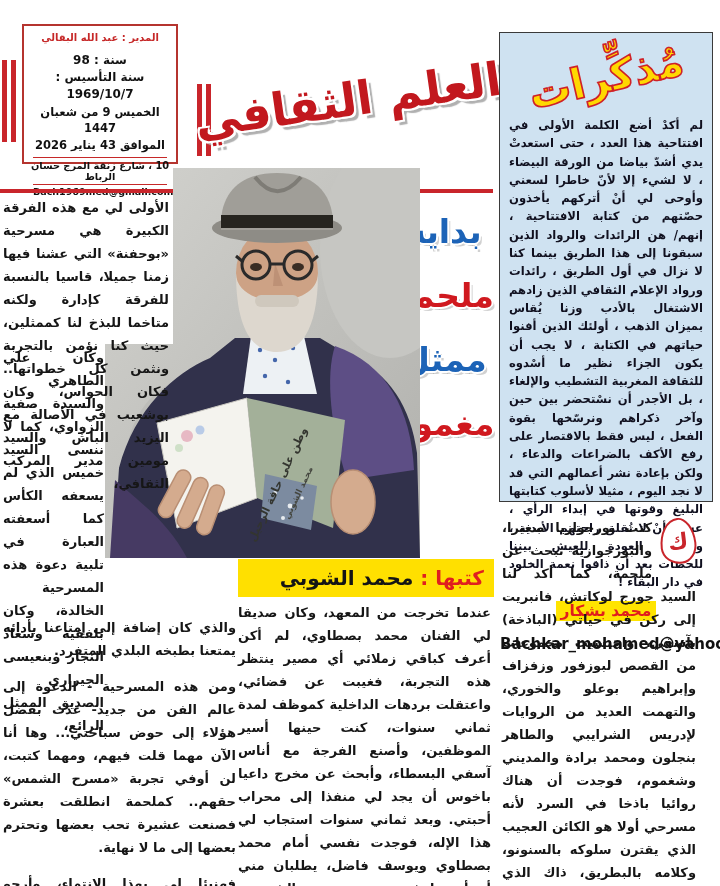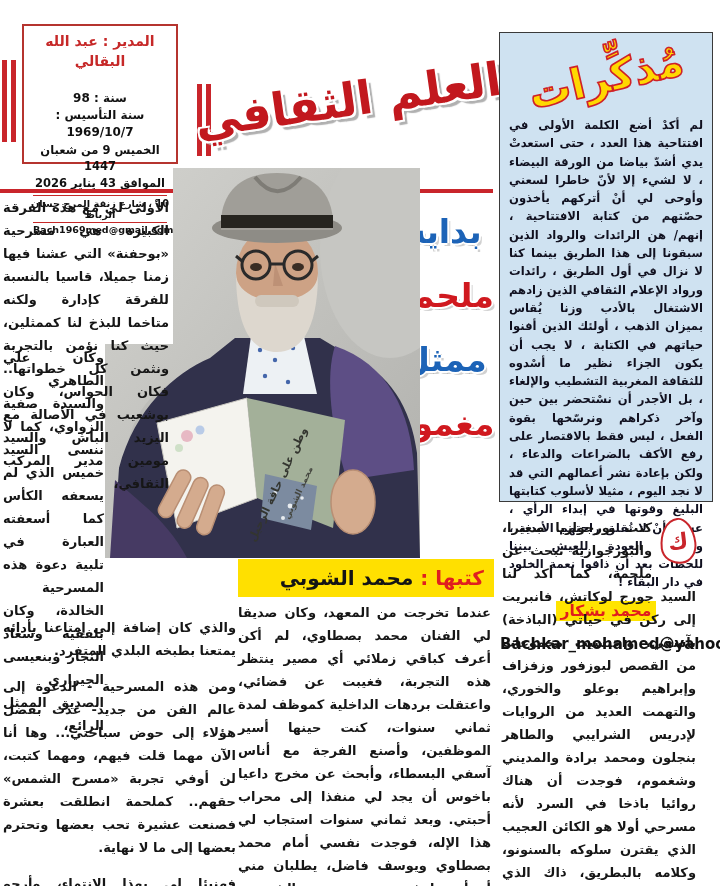--- a/index.html
+++ b/index.html
@@ -9,21 +9,21 @@
     background:#ffffff; overflow:hidden; direction:rtl;
     font-family:"DejaVu Sans", sans-serif;
   }
   
   .infobox {
     position:absolute; left:22px; top:24px; width:156px; height:140px;
     border:2px solid #b5342f; background:#fff; direction:rtl;
     text-align:center; padding:5px 3px 2px; color:#111;
   }
   .infobox .line { font-weight:bold; line-height:1.45; }
-  .infobox .director { color:#c62828; font-size:14px; margin-bottom:18px; }
+  .infobox .director { color:#c62828; font-size:10px; margin-bottom:6px; }
   .infobox .big { font-size:12px; }
   .infobox .med { font-size:11.5px; }
   .infobox .sep { border-top:1.5px solid #c62828; margin:3px 6px 2px; }
   .infobox .addr { font-size:9.8px; font-weight:bold; }
   .infobox .mail { font-size:9.5px; font-weight:bold; direction:ltr; border-top:1.5px solid #c62828; margin:2px 6px 0; padding-top:1px; }
   .dbl-bars { position:absolute; display:flex; gap:4px; }
   .dbl-bars i { display:block; width:5px; background:#c9252b; }
   .bars-left { left:2px; top:60px; height:82px; }
   .bars-left i { height:82px; }
   .bars-mid { left:197px; top:84px; height:72px; }

